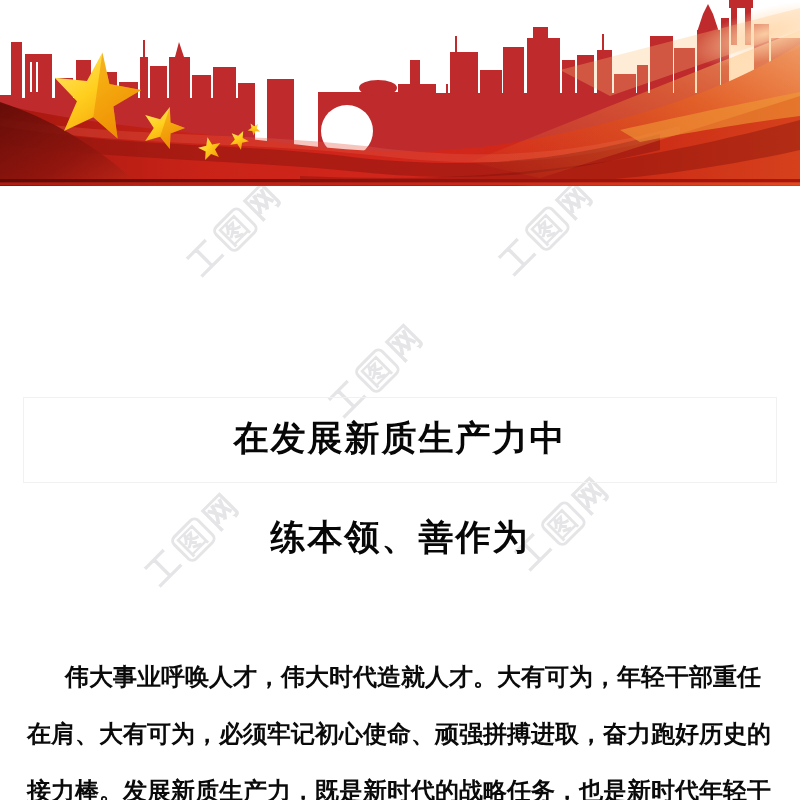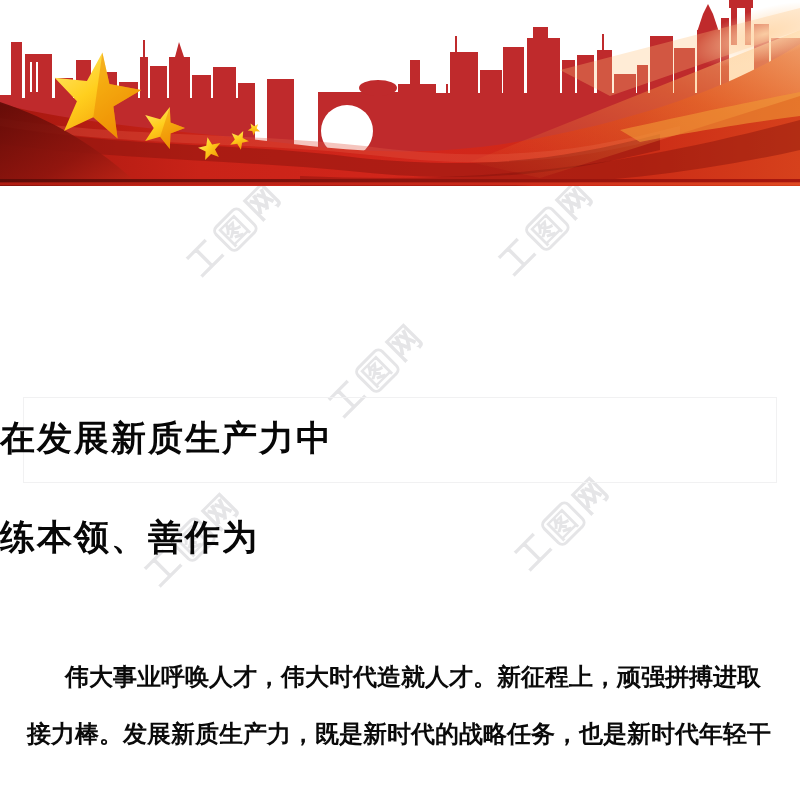--- a/index.html
+++ b/index.html
@@ -55,21 +55,21 @@
     width: 800px; height: 186px;
     background: #ffffff;
     z-index: 2;
   }
   .banner svg { display: block; }
 
   
   .title-line {
     position: absolute;
     left: 0; width: 800px;
-    text-align: left;
+    text-align: center;
     font-weight: 800;
     color: #070707;
     letter-spacing: 2px;
     line-height: 38px;
     font-size: 35px;
     z-index: 3;
     white-space: nowrap;
   }
   .title-1 { top: 419px; }
   .title-2 { top: 518px; }
@@ -243,15 +243,16 @@
       <use href="#star" transform="translate(239,140) rotate(25) scale(10)" fill="url(#gStar)"></use>
       <use href="#star" transform="translate(254,129) rotate(40) scale(6.5)" fill="url(#gStar)"></use>
     </g>
   </svg>
 </div>
 
 <div class="title-line title-1">在发展新质生产力中</div>
 <div class="title-line title-2">练本领、善作为</div>
 
 <div class="doc-body">
-  <div class="doc-line indent">伟大事业呼唤人才，伟大时代造就人才。新征程上，顽强拼搏进取</div>
+  <div class="doc-line indent">伟大事业呼唤人才，伟大时代造就人才。大有可为，年轻干部重任</div>
+  <div class="doc-line">在肩、大有可为，必须牢记初心使命、顽强拼搏进取，奋力跑好历史的</div>
   <div class="doc-line">接力棒。发展新质生产力，既是新时代的战略任务，也是新时代年轻干</div>
 </div>
 
 </body></html>

